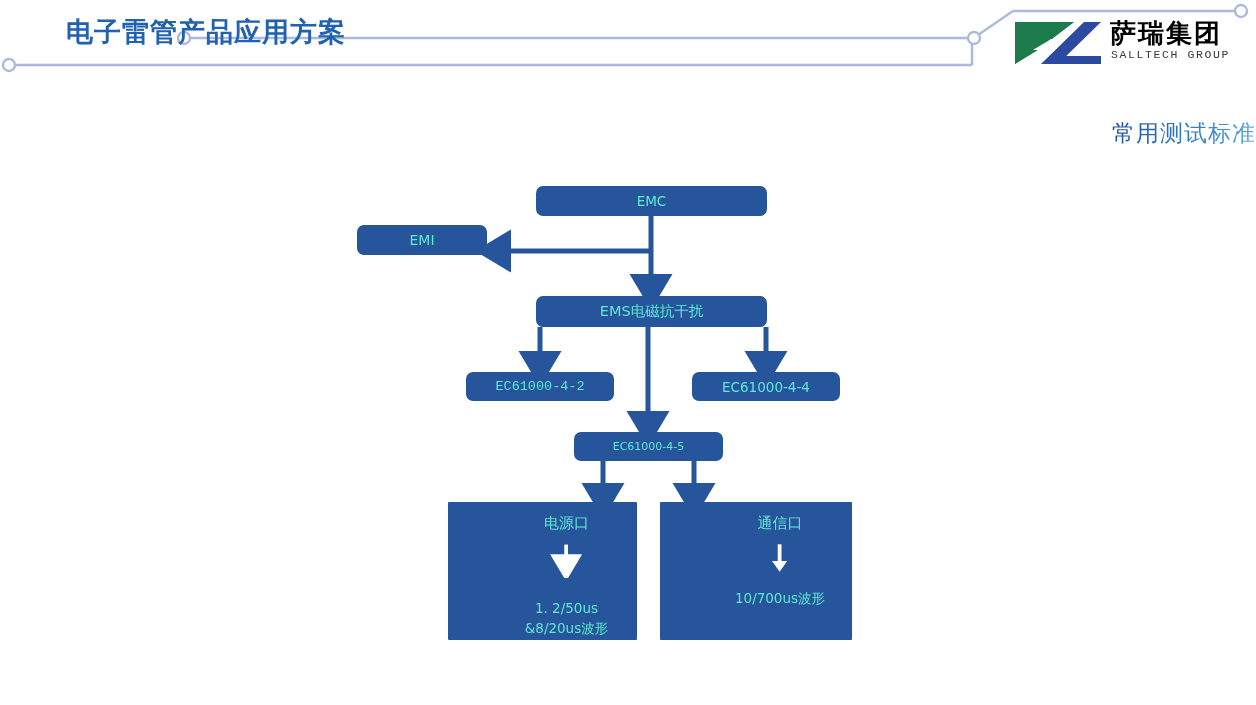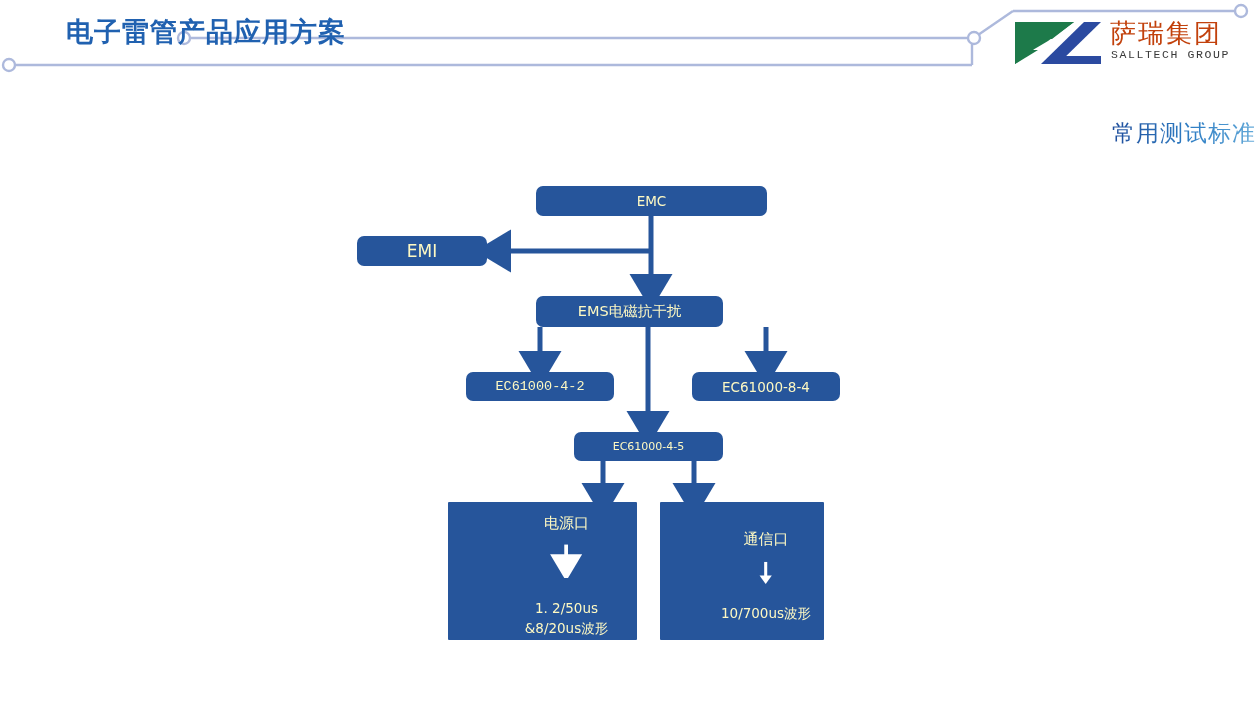--- a/index.html
+++ b/index.html
@@ -60,22 +60,22 @@
     left: 98px;
     top: 0px;
     width: 138px;
     height: 56px;
   }
   #logo-cn {
     position: absolute;
     left: 0;
     top: 2px;
     font-size: 26px;
-    font-weight: normal;
-    color: #c2410c;
+    font-weight: bold;
+    color: #000000;
     letter-spacing: 2px;
     white-space: nowrap;
     font-family: "DejaVu Sans", sans-serif;
   }
   #logo-en {
     position: absolute;
     left: 1px;
     top: 34px;
     font-size: 11.5px;
     color: #3a3a3a;
@@ -108,44 +108,44 @@
     left: 0;
     top: 0;
     width: 1256px;
     height: 705px;
     pointer-events: none;
   }
 
   .node {
     position: absolute;
     background: #26559b;
-    color: #fef9c3;
+    color: #5eead4;
     display: flex;
     align-items: center;
     justify-content: center;
     box-sizing: border-box;
     text-align: center;
     font-family: "DejaVu Sans", sans-serif;
   }
   .node.pill { border-radius: 7px; }
   .node.card {
     border-radius: 1px;
     flex-direction: column;
     justify-content: flex-start;
     padding-left: 48px;
   }
 
   #node-emc   { left: 536px; top: 186px; width: 231px; height: 30px; font-size: 13.5px; }
-  #node-emi   { left: 357px; top: 236px; width: 130px; height: 30px; font-size: 17px; }
-  #node-ems   { left: 536px; top: 296px; width: 187px; height: 31px; font-size: 14.5px; }
+  #node-emi   { left: 357px; top: 225px; width: 130px; height: 30px; font-size: 14px; }
+  #node-ems   { left: 536px; top: 296px; width: 231px; height: 31px; font-size: 14.5px; }
   #node-442   { left: 466px; top: 372px; width: 148px; height: 29px; font-size: 13.5px; font-family: Liberation Mono, monospace; }
   #node-444   { left: 692px; top: 372px; width: 148px; height: 29px; font-size: 13.5px; }
   #node-445   { left: 574px; top: 432px; width: 149px; height: 29px; font-size: 11px; }
   #node-power { left: 448px; top: 502px; width: 189px; height: 138px; }
-  #node-comm  { left: 660px; top: 502px; width: 164px; height: 138px; justify-content: center; }
+  #node-comm  { left: 660px; top: 502px; width: 192px; height: 138px; }
 
   .card-title {
     margin-top: 13px;
     font-size: 15px;
     line-height: 1.1;
   }
   .card-arrow {
     margin-top: 6px;
     width: 100%;
     height: 40px;
@@ -242,21 +242,21 @@
 
 <div class="node pill" id="node-ems">
   <span>EMS电磁抗干扰</span>
 </div>
 
 <div class="node pill" id="node-442">
   <span>EC61000-4-2</span>
 </div>
 
 <div class="node pill" id="node-444">
-  <span>EC61000-8-4</span>
+  <span>EC61000-4-4</span>
 </div>
 
 <div class="node pill" id="node-445">
   <span>EC61000-4-5</span>
 </div>
 
 <div class="node card" id="node-power">
   <div class="card-title">电源口</div>
   <svg class="card-arrow" viewBox="0 0 189 40" xmlns="http://www.w3.org/2000/svg">
     <g stroke="#ffffff" stroke-width="5" fill="none">

